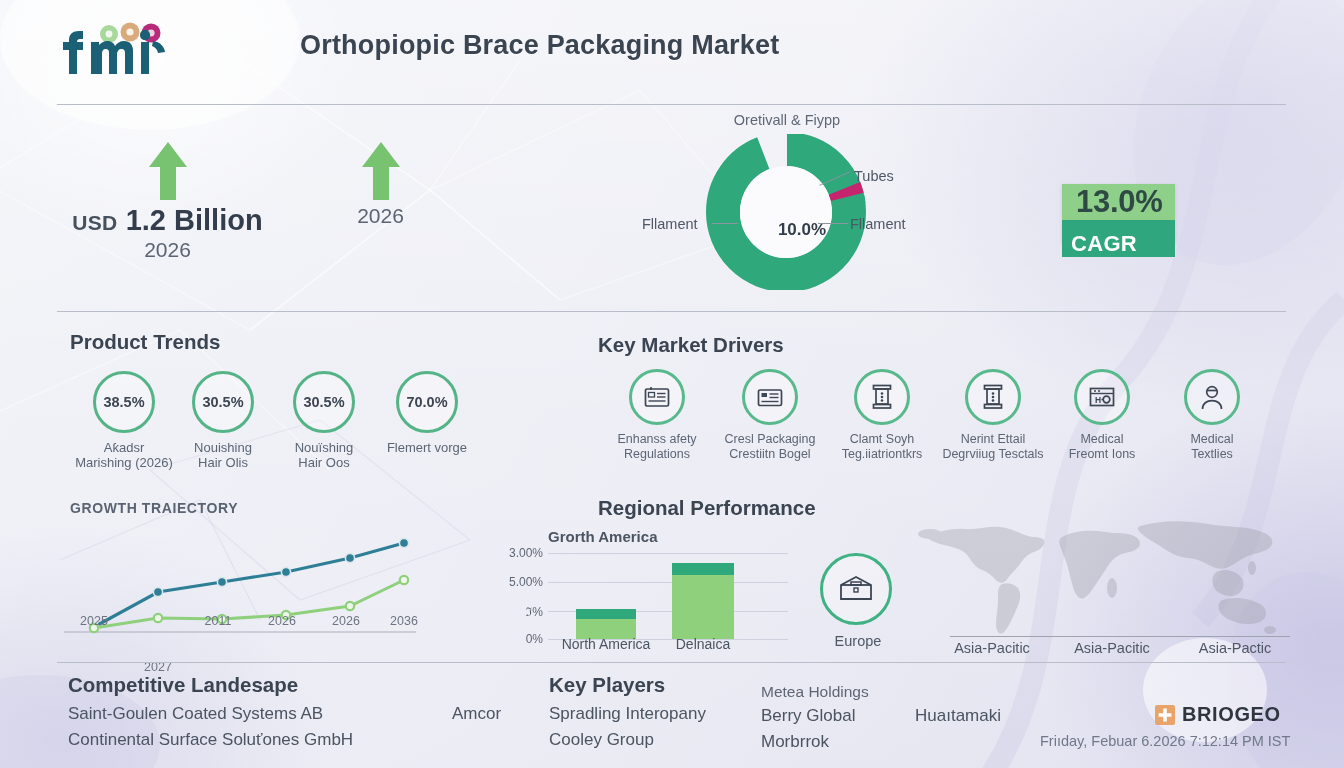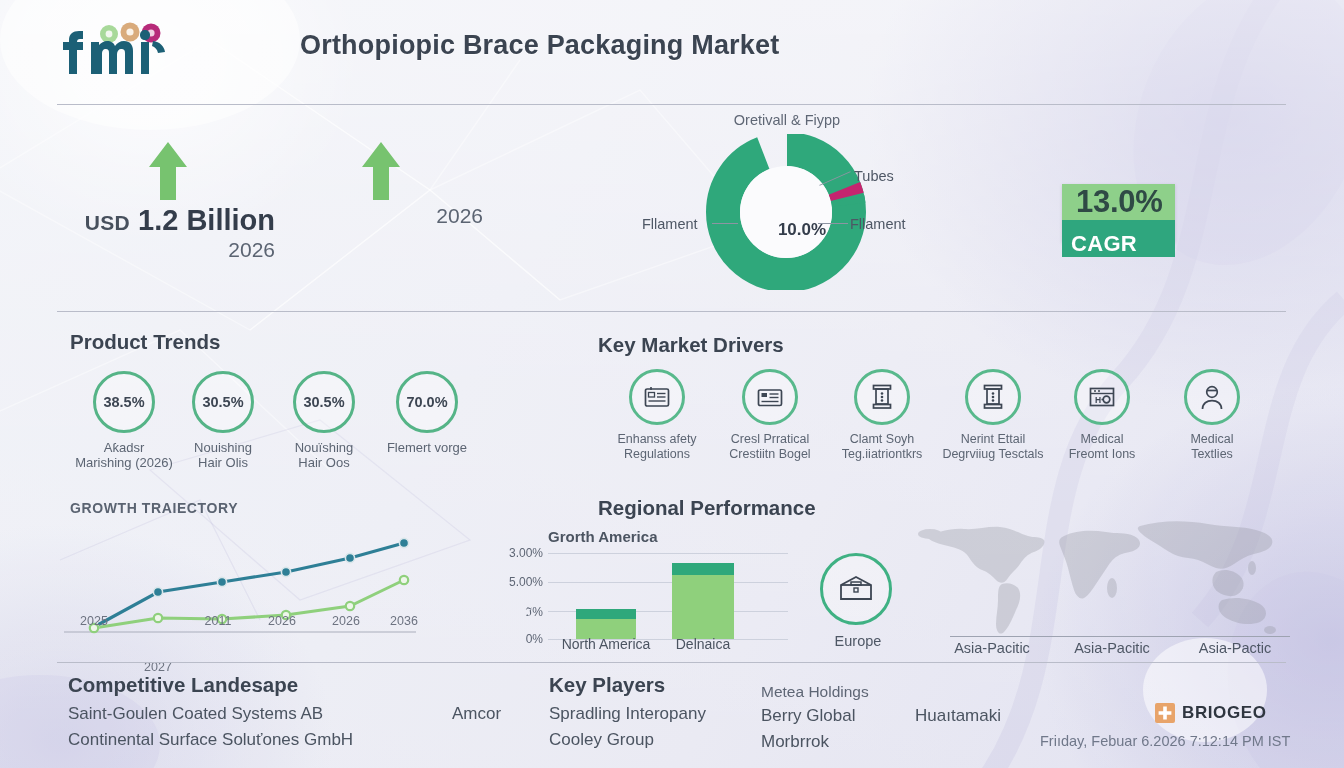--- a/index.html
+++ b/index.html
@@ -37,21 +37,21 @@
   .logo { position: absolute; left: 57px; top: 22px; width: 120px; height: 56px; }
   .page-title {
     position: absolute; left: 300px; top: 30px; width: 760px;
     font-size: 27px; font-weight: bold; letter-spacing: .2px;
     color: #3b4451;
     text-shadow: 0 1px 0 rgba(255,255,255,.55);
   }
   .rule { position: absolute; height: 1px; background: #b9bcc9; }
 
   
-  .kpi { position: absolute; text-align: right; }
+  .kpi { position: absolute; text-align: center; }
   .kpi .arrow { width: 42px; height: 62px; margin: 0 auto 2px; display: block; }
   .kpi .val { font-size: 29px; font-weight: bold; color: #343d4b; white-space: nowrap; }
   .kpi .val .cur { font-size: 21px; font-weight: bold; color: #47505d; letter-spacing: .3px; }
   .kpi .yr { font-size: 21px; color: #5b6472; margin-top: 1px; }
 
   
   #donut-wrap { position: absolute; left: 622px; top: 112px; width: 330px; height: 180px; }
   #donut-title {
     position: absolute; left: 0; top: 0; width: 330px; text-align: center;
     font-size: 14.5px; color: #5f6775; font-weight: normal;
@@ -134,21 +134,21 @@
   #map { position: absolute; left: 916px; top: 512px; width: 400px; height: 128px; opacity: .30; }
   #map-axis { position: absolute; left: 950px; top: 636px; width: 340px; height: 1px; background: #9ea3b1; }
   #map-labels { position: absolute; left: 916px; top: 640px; width: 400px; height: 22px; }
   #map-labels div { position: absolute; font-size: 14.5px; color: #4e5765; transform: translateX(-50%); white-space: nowrap; }
 
   
   .foot-h { position: absolute; font-size: 20.5px; font-weight: bold; color: #3b4451; }
   .foot-l { position: absolute; font-size: 17px; color: #4b5461; white-space: nowrap; }
   .foot-s { position: absolute; font-size: 15.5px; color: #5e6675; white-space: nowrap; }
   #briogeo { position: absolute; left: 1155px; top: 703px; display: flex; align-items: center; gap: 7px; }
-  #briogeo .bname { font-size: 17px; font-weight: bold; color: #2f3640; letter-spacing: .6px; }
+  #briogeo .bname { font-size: 20px; font-weight: bold; color: #2f3640; letter-spacing: .6px; }
   #timestamp { position: absolute; left: 1040px; top: 733px; font-size: 14.5px; color: #70788a; white-space: nowrap; }
 </style>
 </head>
 <body>
 
 <div id="bg">
   <svg viewBox="0 0 1344 768">
     <g stroke="#ffffff" stroke-opacity="0.42" fill="none" stroke-width="1.4">
       <path d="M-20 180 L210 40 L430 190 L250 330 Z"></path>
       <path d="M210 40 L430 190 L520 60"></path>
@@ -294,21 +294,21 @@
   <div class="drv" style="left:714px; top:369px;">
     <div class="circ">
       <svg width="26" height="22" viewBox="0 0 26 22">
         <rect x="1.5" y="4" width="23" height="15.5" rx="1.6" fill="none" stroke="#3d4653" stroke-width="1.7"></rect>
         <rect x="4.5" y="7" width="5.5" height="4" fill="#3d4653"></rect>
         <line x1="12.5" y1="8" x2="21.5" y2="8" stroke="#3d4653" stroke-width="1.4"></line>
         <line x1="12.5" y1="11.5" x2="21.5" y2="11.5" stroke="#3d4653" stroke-width="1.4"></line>
         <line x1="4.5" y1="15.5" x2="21.5" y2="15.5" stroke="#3d4653" stroke-width="1.4"></line>
       </svg>
     </div>
-    <div class="cap">Cresl Prratical
+    <div class="cap">Cresl Packaging
 Crestiitn Bogel</div>
   </div>
 
   <div class="drv" style="left:826px; top:369px;">
     <div class="circ">
       <svg width="22" height="26" viewBox="0 0 22 26">
         <rect x="2.5" y="1.5" width="17" height="3.5" fill="none" stroke="#3d4653" stroke-width="1.7"></rect>
         <rect x="5" y="5" width="12" height="15" fill="none" stroke="#3d4653" stroke-width="1.7"></rect>
         <rect x="2.5" y="20.5" width="17" height="3.5" fill="none" stroke="#3d4653" stroke-width="1.7"></rect>
         <circle cx="11" cy="9.5" r="1.3" fill="#3d4653"></circle>

